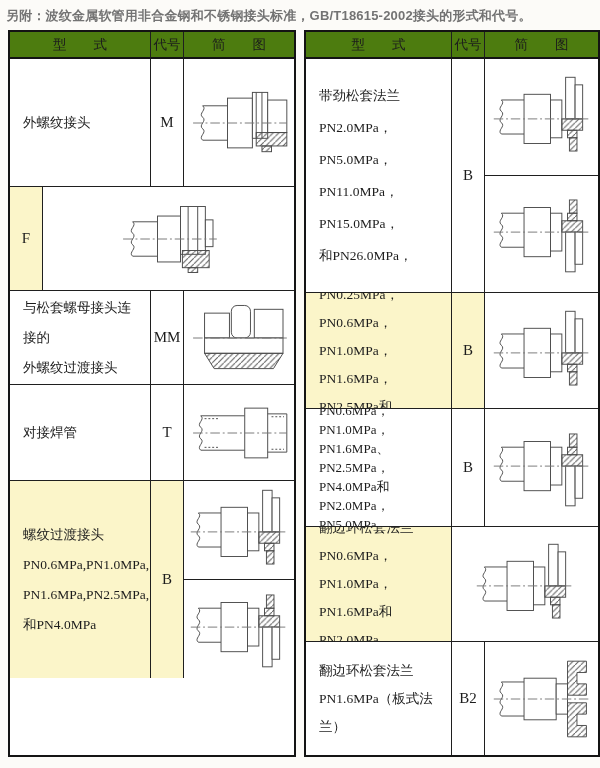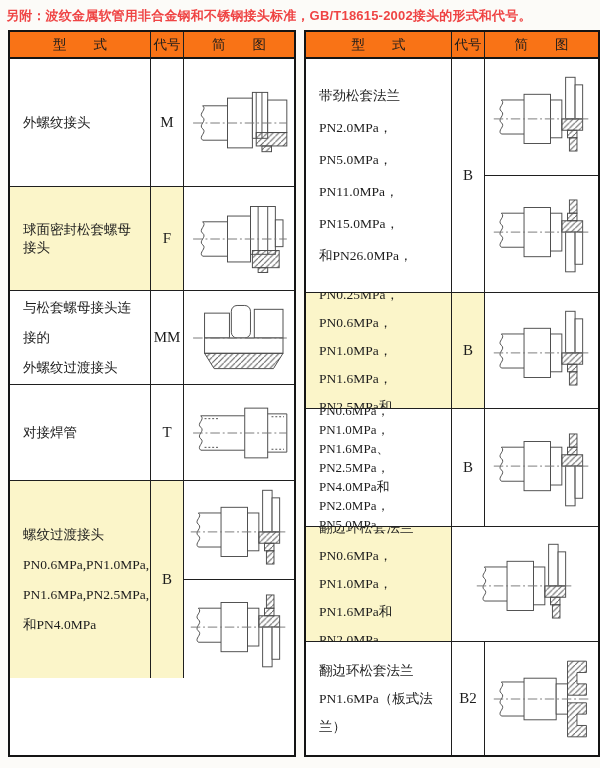--- a/index.html
+++ b/index.html
@@ -1,33 +1,33 @@
 <!DOCTYPE html>
 <html><head>
 <meta charset="utf-8">
 <style>
   html,body{margin:0;padding:0}
   .page{position:relative;width:600px;height:768px;background:#fcfbf8;
         font-family:"Liberation Serif",serif;color:#1c1c1c;overflow:hidden}
   .title{padding:7px 8px 5px 6px;font-family:"Liberation Sans",sans-serif;
-         font-weight:bold;font-size:13px;color:#ef4444;letter-spacing:.2px}
+         font-weight:bold;font-size:13px;color:#737373;letter-spacing:.2px}
   .tables{display:flex;gap:8px;margin-left:8px}
   .tbl{border:2px solid #141414;background:#fff;box-sizing:content-box}
   .tbl-l{width:284px}
   .tbl-r{width:292px}
   .row{display:flex}
   .c{box-sizing:border-box;border-right:1px solid #1f1f1f;border-bottom:1px solid #1f1f1f;
      display:flex;align-items:center;overflow:hidden}
   .c.last{border-right:none}
   .lastrow > .c{border-bottom:none}
   .ctype{width:141px;padding:0 6px 0 13px;font-size:13.5px;white-space:pre-line}
   .tbl-r .ctype{width:146px}
   .ccode{width:33px;justify-content:center;font-size:15px}
   .cdiag{flex:1;justify-content:center;background:#fff}
-  .hrow .c{background:#f97316;border-bottom:2px solid #141414;justify-content:center;
+  .hrow .c{background:#4d7c0f;border-bottom:2px solid #141414;justify-content:center;
            font-size:13.5px;white-space:pre;padding:0}
   .hl .ctype,.hl .ccode{background:#fbf5c9}
   .split{flex-direction:column;align-items:stretch;justify-content:flex-start;padding:0}
   .half{flex:1;display:flex;align-items:center;justify-content:center;
         border-bottom:1px solid #1f1f1f;box-sizing:border-box}
   .half:last-child{border-bottom:none}
   .diag{display:flex;align-items:center;justify-content:center}
   .diag svg{display:block}
 </style>
 </head>
@@ -67,21 +67,20 @@
     <rect x="82" y="22" width="20" height="34" fill="#fff"></rect>
     <rect x="70" y="56" width="32" height="14" fill="url(#hatch) #b5b5b5"></rect>
     <rect x="76" y="70" width="10" height="6" fill="url(#hatch) #b5b5b5"></rect>
     <path d="M4,46 H102" stroke="#777" stroke-dasharray="10 3 2 3"></path>
   </svg>
             </div>
         </div>
       </div>
 
       <div class="row hl" style="height:104px">
-        <div class="c ctype">球面密封松套螺母接头</div>
         <div class="c ccode">F</div>
         <div class="c cdiag last">
           <div class="diag">
               <svg width="102" height="88" viewBox="0 0 104 92" fill="none" stroke="#4a4a4a" stroke-width="1">
     <path d="M14,28 c5,4 -5,8 0,12 c5,4 -5,8 0,12 c5,4 -5,8 0,12"></path>
     <path d="M14,28 H40 M14,64 H40"></path>
     <rect x="40" y="22" width="24" height="48" fill="#fff"></rect>
     <rect x="64" y="12" width="26" height="50" fill="#fff"></rect>
     <path d="M72,12 V62 M82,12 V62"></path>
     <rect x="90" y="26" width="8" height="28" fill="#fff"></rect>

